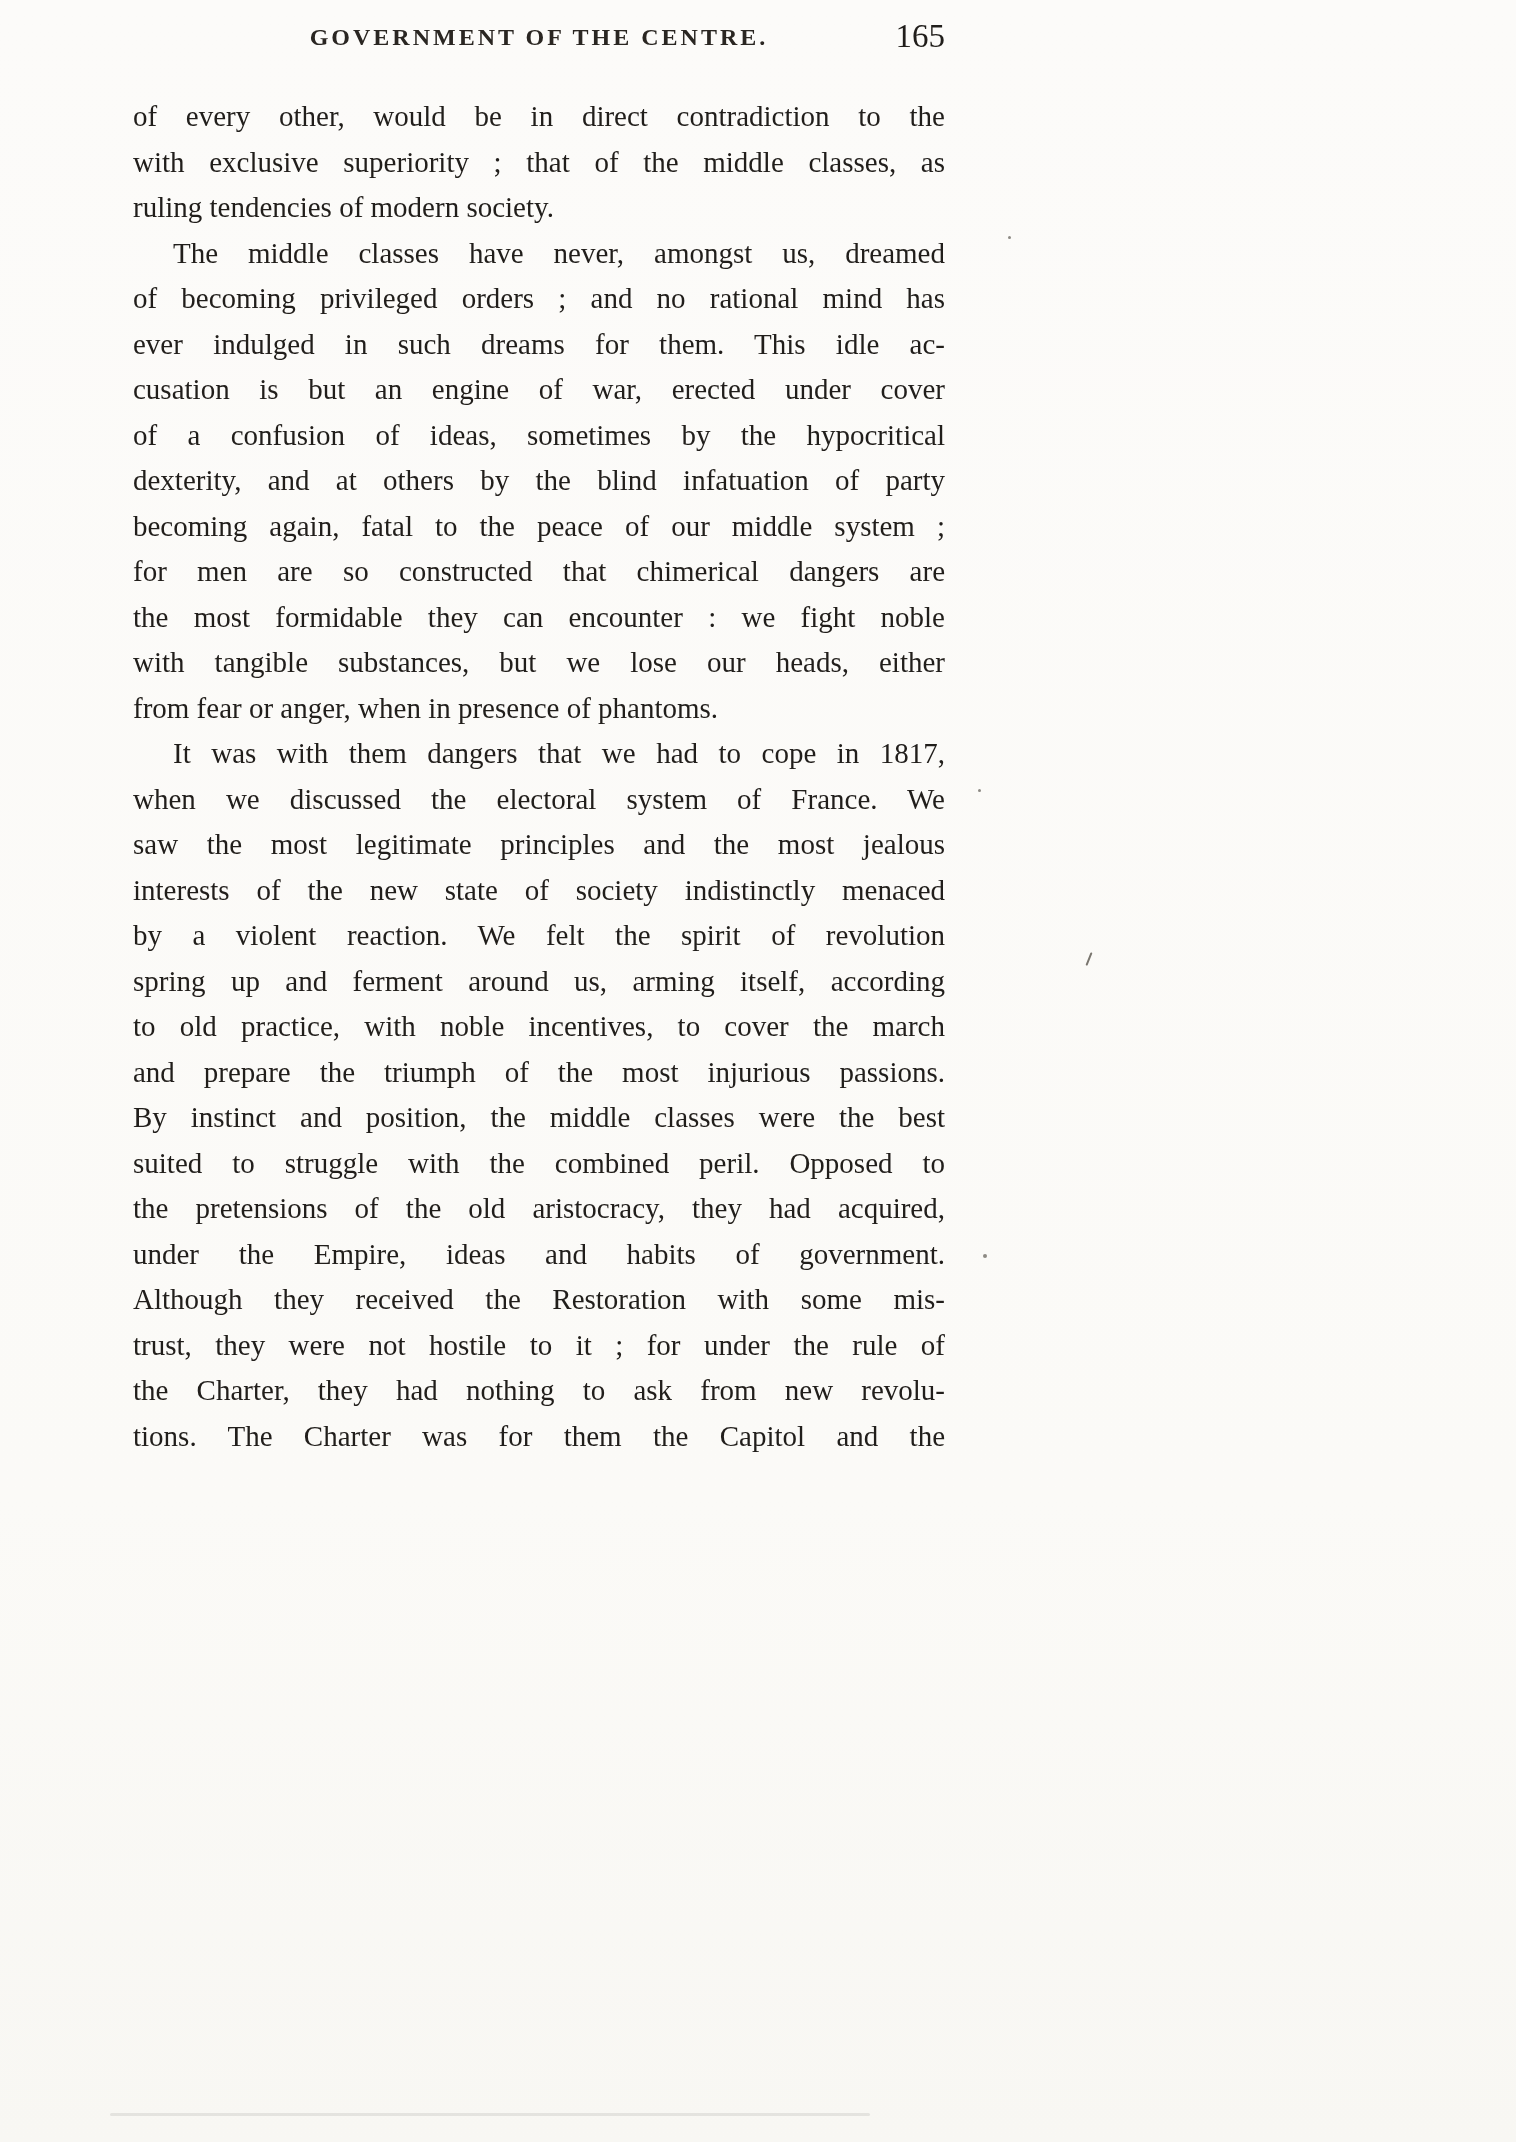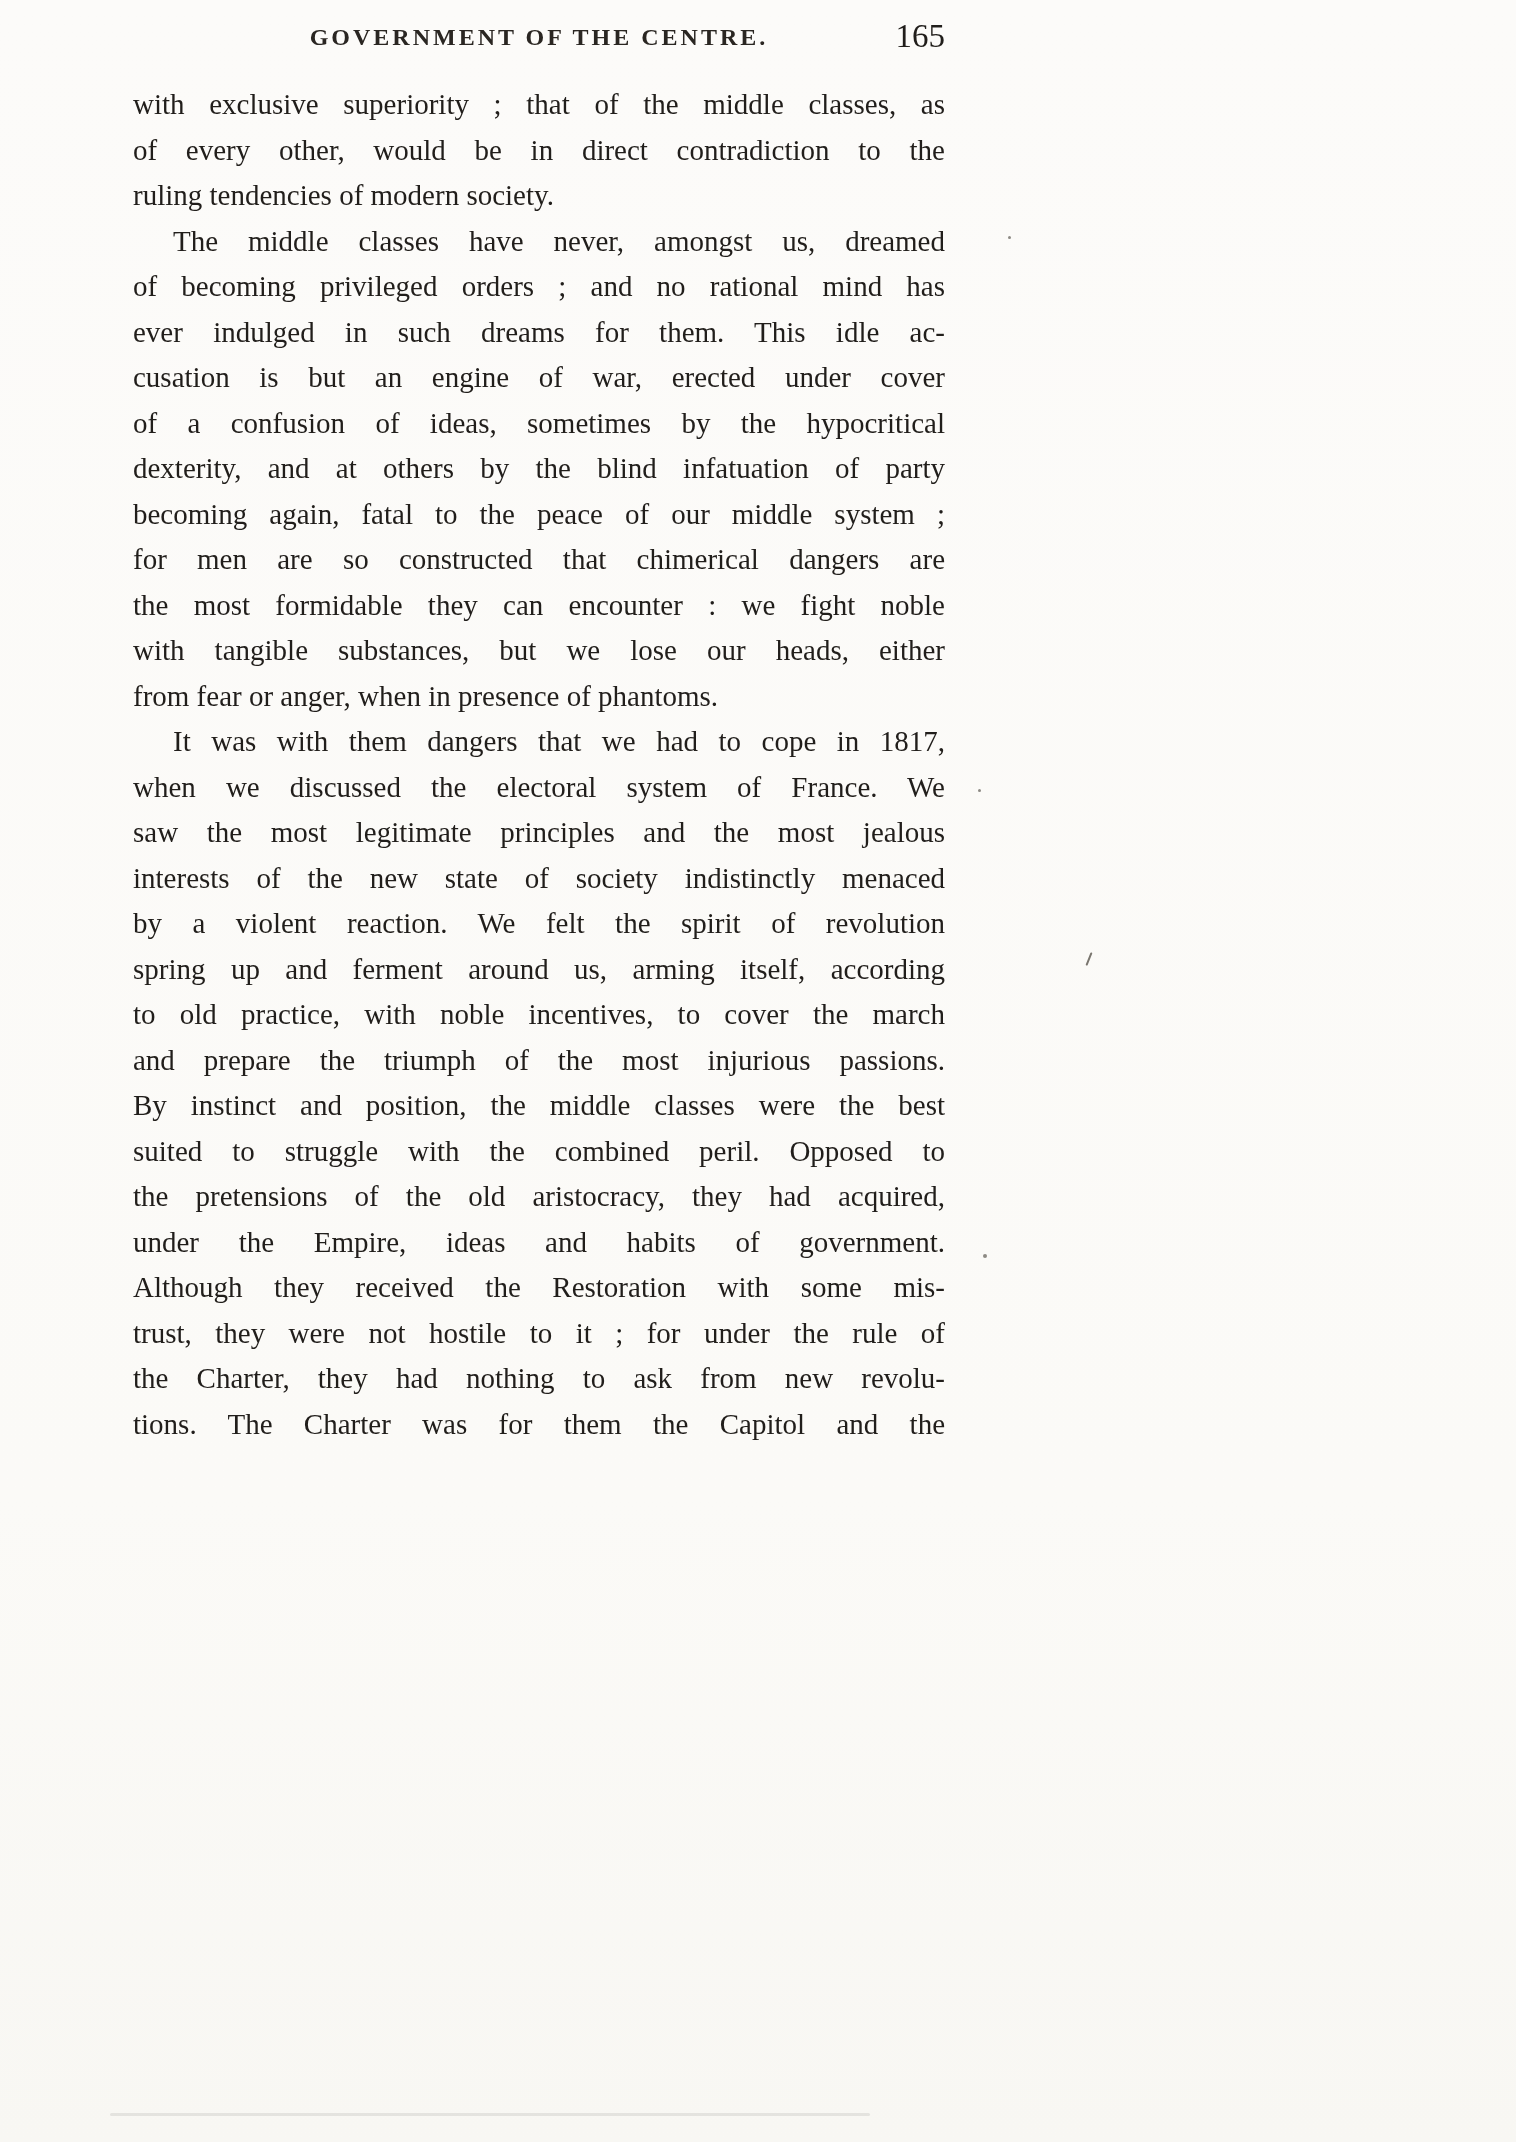--- a/index.html
+++ b/index.html
@@ -24,21 +24,21 @@
   }
   .column {
     position: absolute;
     left: 133px;
     top: 18px;
     width: 812px;
   }
   .header {
     position: relative;
     height: 44px;
-    margin-bottom: 20px;
+    margin-bottom: 32px;
   }
   .header-title {
     position: absolute;
     left: 0;
     right: 0;
     top: 6px;
     text-align: center;
     font-size: 24px;
     font-weight: 700;
     letter-spacing: 3px;
@@ -96,22 +96,22 @@
 <div class="page">
 
   <div class="column">
 
     <div class="header">
       <div class="header-title">GOVERNMENT OF THE CENTRE.</div>
       <div class="page-number">165</div>
     </div>
 
     <div class="text-block">
+        <div class="line">of every other, would be in direct contradiction to the</div>
         <div class="line">with exclusive superiority ; that of the middle classes, as</div>
-        <div class="line">of every other, would be in direct contradiction to the</div>
         <div class="line para-end">ruling tendencies of modern society.</div>
         <div class="line indent">The middle classes have never, amongst us, dreamed</div>
         <div class="line">of becoming privileged orders ; and no rational mind has</div>
         <div class="line">ever indulged in such dreams for them.  This idle ac-</div>
         <div class="line">cusation is but an engine of war, erected under cover</div>
         <div class="line">of a confusion of ideas, sometimes by the hypocritical</div>
         <div class="line">dexterity, and at others by the blind infatuation of party</div>
         <div class="line">becoming again, fatal to the peace of our middle system ;</div>
         <div class="line">for men are so constructed that chimerical dangers are</div>
         <div class="line">the most formidable they can encounter :  we fight noble</div>

